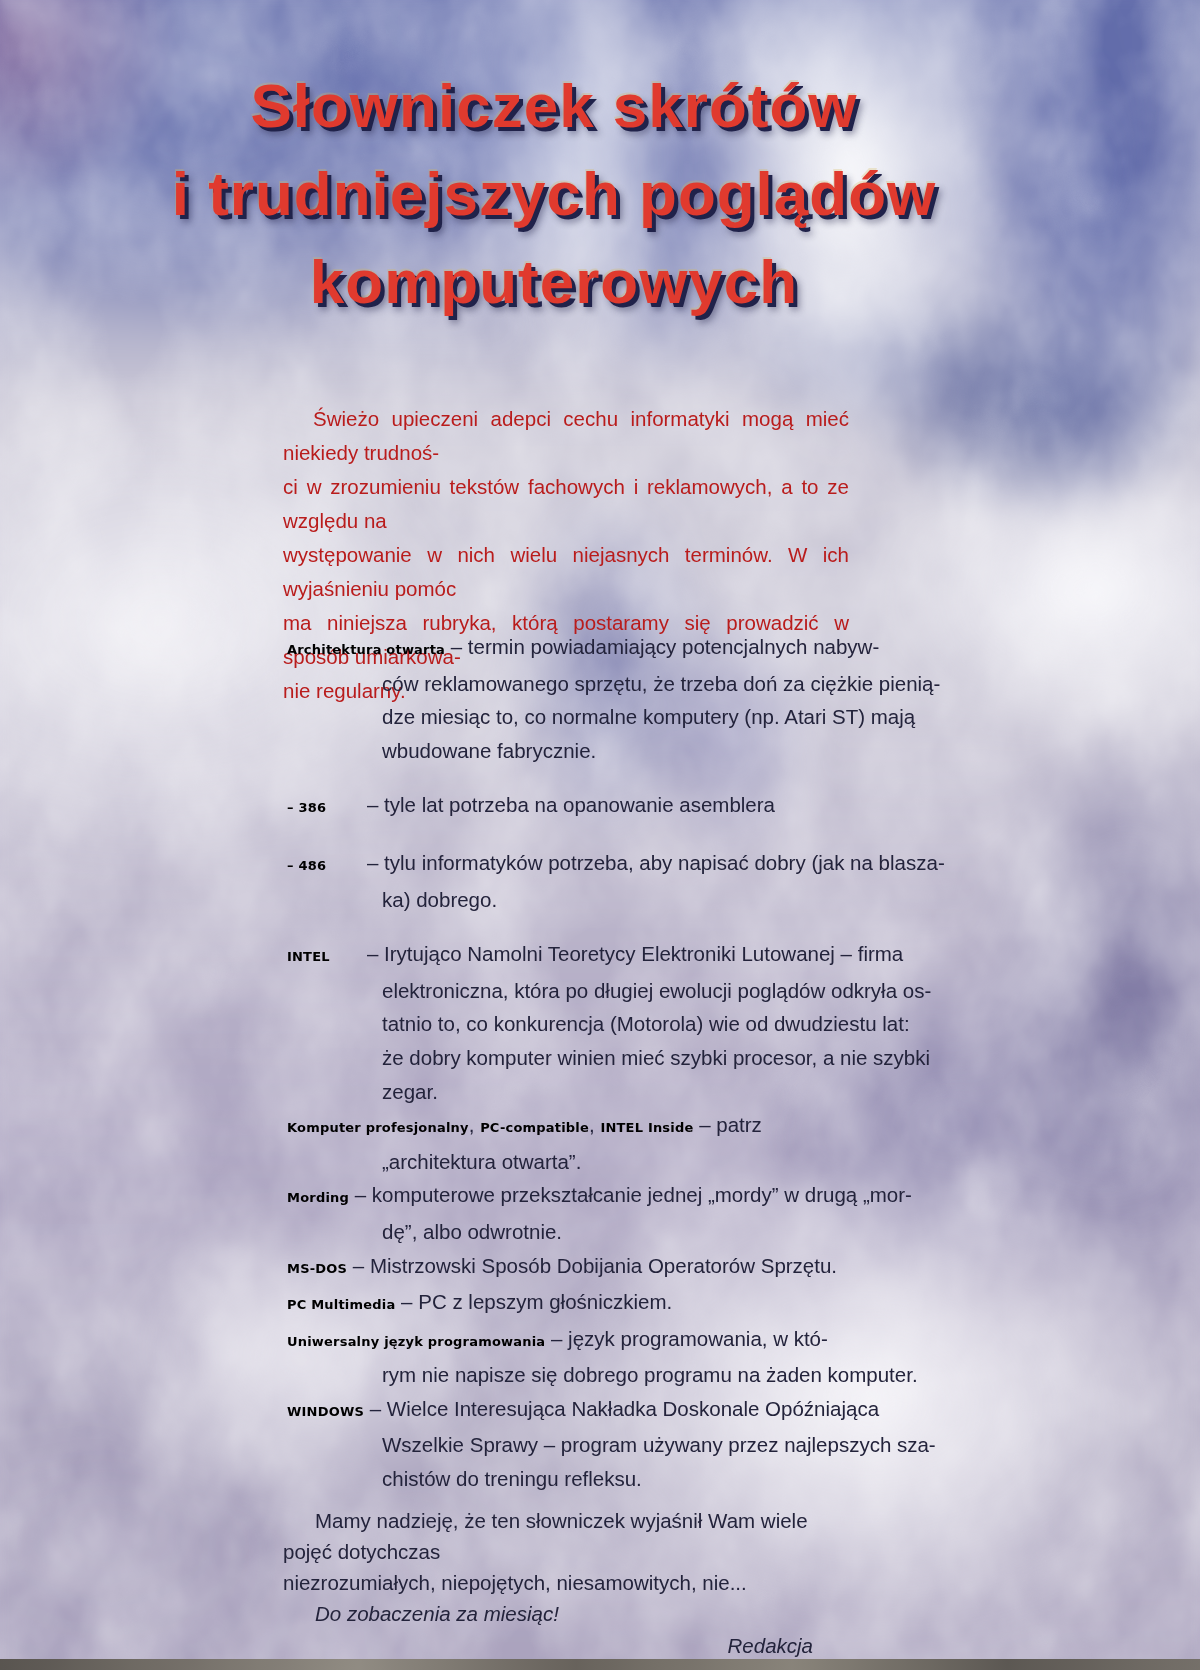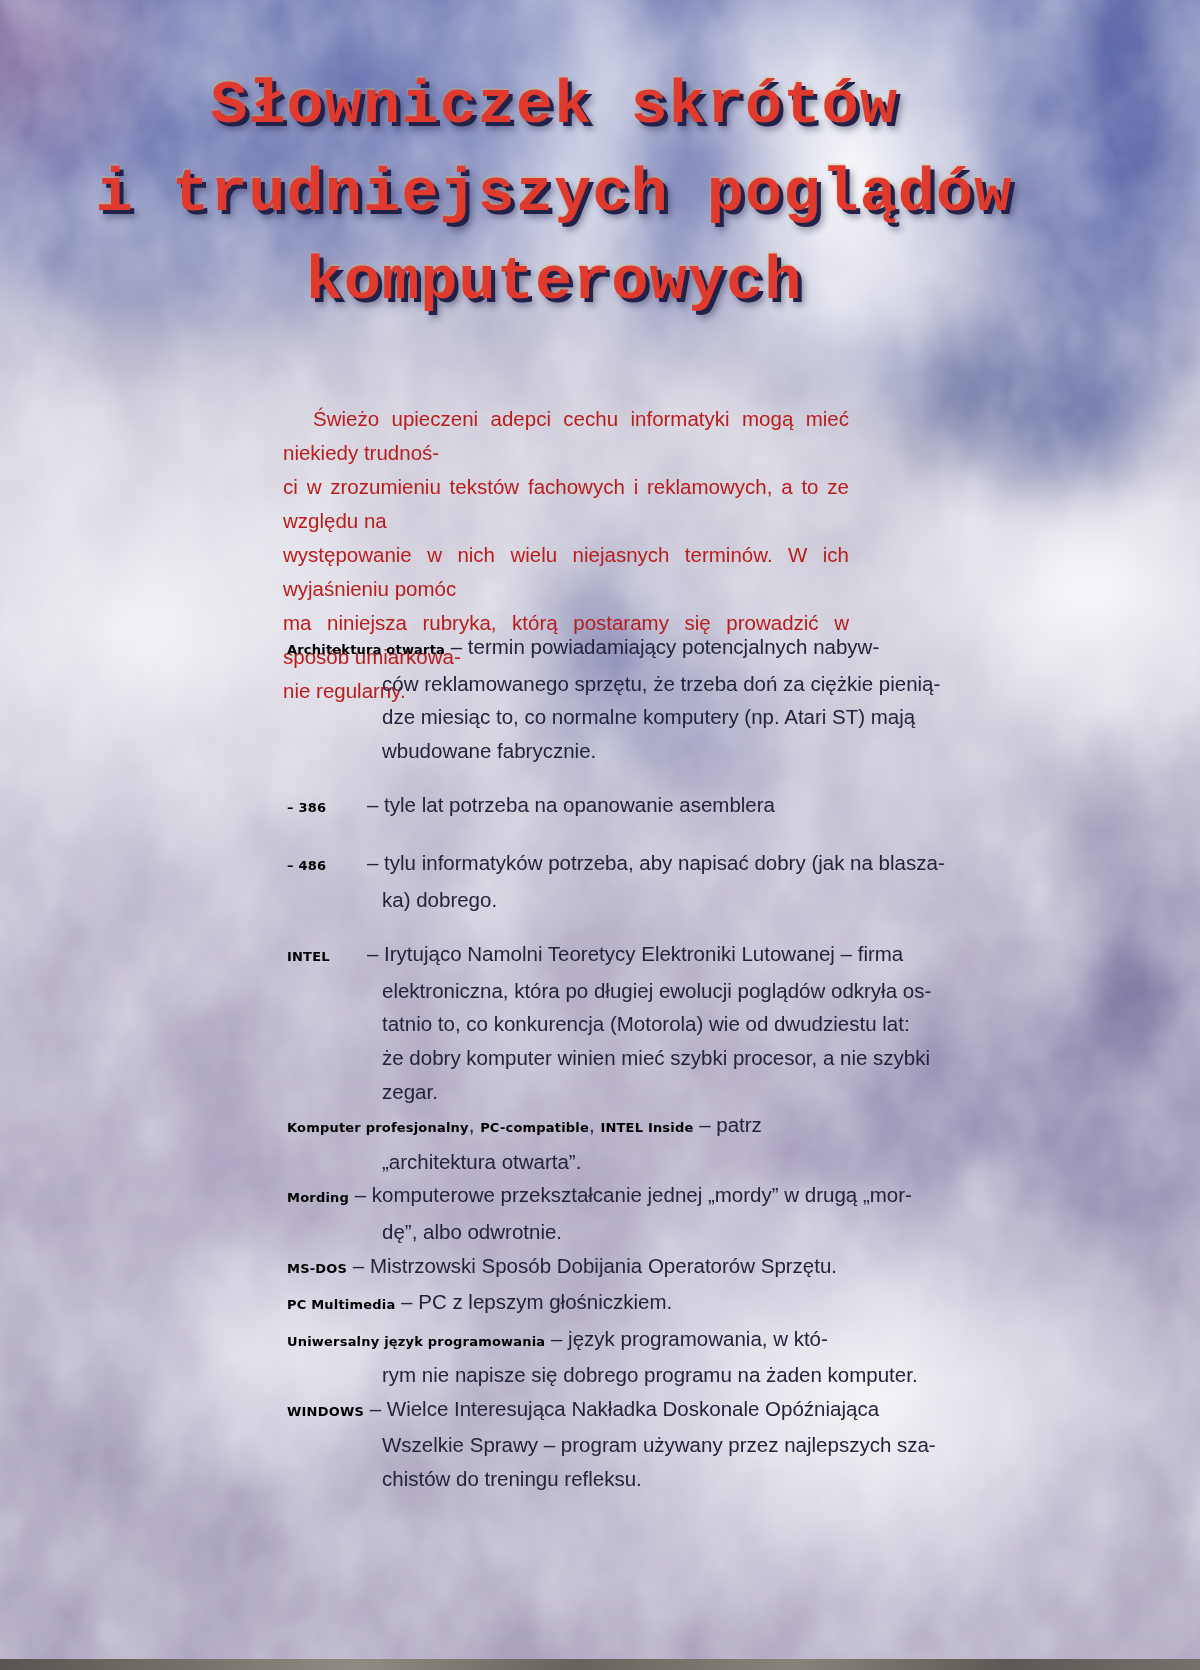--- a/index.html
+++ b/index.html
@@ -40,21 +40,21 @@
   .bg-bottom-strip{
     position:absolute;left:0;right:0;bottom:0;height:11px;
     background:linear-gradient(90deg,#4e4a42,#6b665c 14%,#8b867a 30%,#5f5a50 48%,#837e71 66%,#514d45 84%,#6e695f);
     opacity:.9;
   }
   
   .layer{position:absolute;z-index:3;}
   .headline{
     top:62px;left:0;width:1108px;
     text-align:center;
-    font-family:Liberation Mono, monospace;
+    font-family:Liberation Sans, sans-serif;
     font-weight:bold;
     font-size:62px;line-height:88px;
     color:#e03a2e;
     letter-spacing:1px;
     text-shadow:4px 4px 0 #20224a, 6px 7px 7px rgba(28,28,66,.45), -1px -2px 0 rgba(214,186,90,.28);
   }
   .intro{
     top:402px;left:283px;width:566px;
     font-size:20.5px;line-height:34px;
     color:#b91c1c;
@@ -148,14 +148,20 @@
         <div class="gline"><span class="term">Uniwersalny język programowania</span><span class="dtext"> – język programowania, w któ-</span></div>
         <div class="gline cont">rym nie napisze się dobrego programu na żaden komputer.</div>
       </div>
       <div class="entry">
         <div class="gline"><span class="term">WINDOWS</span><span class="dtext"> – Wielce Interesująca Nakładka Doskonale Opóźniająca</span></div>
         <div class="gline cont">Wszelkie Sprawy – program używany przez najlepszych sza-</div>
         <div class="gline cont">chistów do treningu refleksu.</div>
       </div>
     </div>
 
+  <div class="layer closing">
+    <div class="indent">Mamy nadzieję, że ten słowniczek wyjaśnił Wam wiele pojęć dotychczas</div>
+    <div>niezrozumiałych, niepojętych, niesamowitych, nie...</div>
+    <div class="it indent">Do zobaczenia za miesiąc!</div>
+    <div class="it sign">Redakcja</div>
+  </div>
 
 </div>
 
 </body></html>

